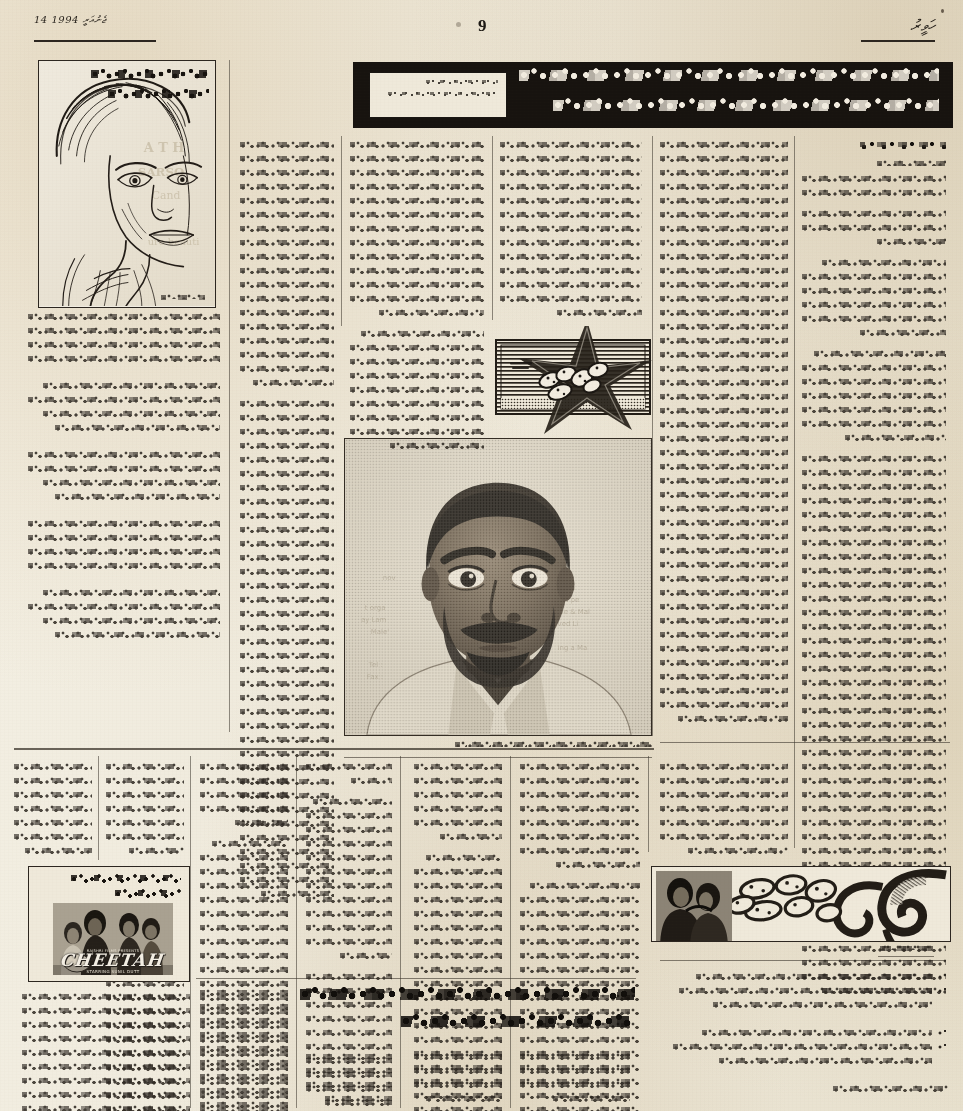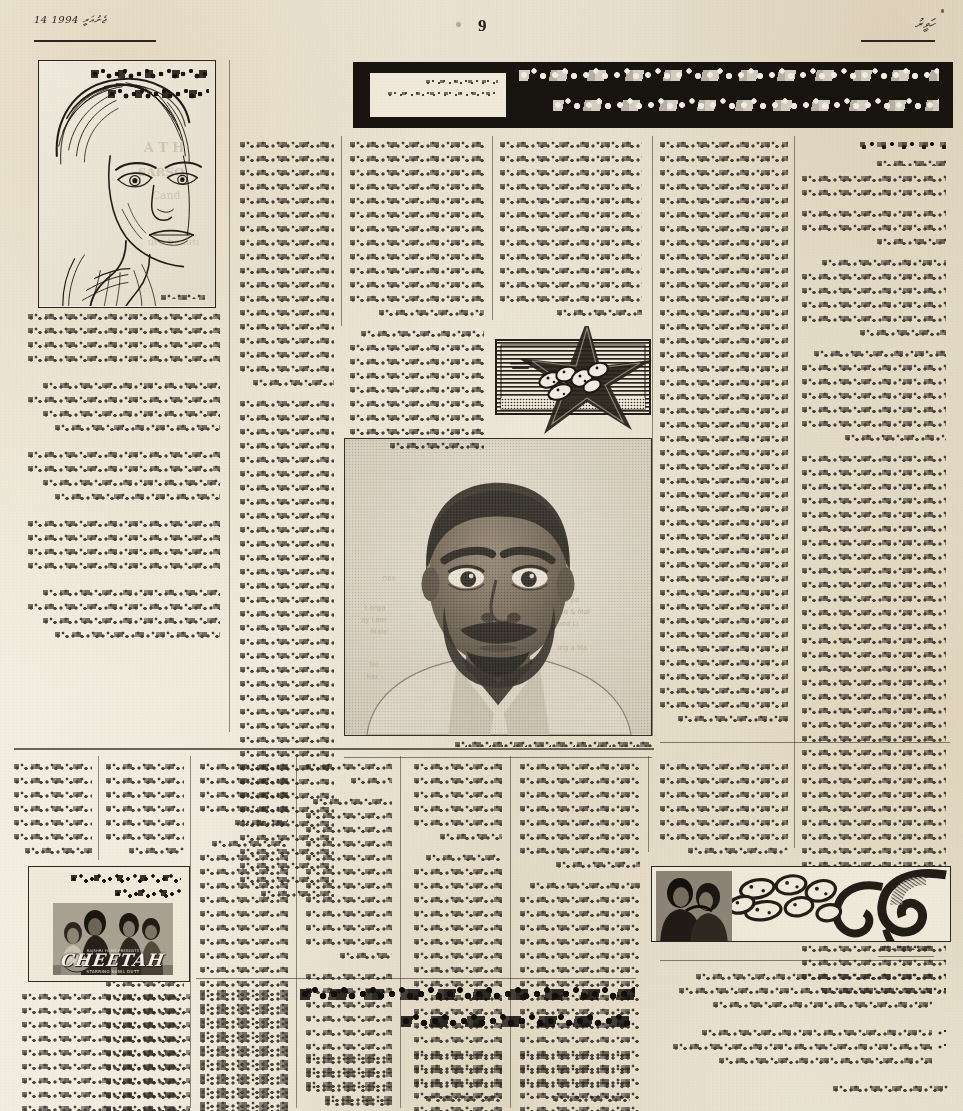--- a/index.html
+++ b/index.html
@@ -64,21 +64,21 @@
   .vrule { position:absolute; width:1px; background:#3b342b; opacity:.55; }
   .hrule { position:absolute; height:1px; background:#3b342b; opacity:.6; }
   .hrule.thick { height:2px; opacity:.75; }
 
   
   .masthead-date, .masthead-name {
     position:absolute; color:#241f19; font-size:10px; letter-spacing:.5px;
     font-family:"DejaVu Serif", serif; font-style:italic; white-space:nowrap;
   }
   .masthead-date { left:34px; top:14px; }
-  .masthead-name { right:28px; top:16px; font-size:13px; }
+  .masthead-name { right:28px; top:16px; font-size:16px; }
   .ul-line { position:absolute; height:2px; background:#2c2620; }
   .pageno {
     position:absolute; left:478px; top:16px; font-size:17px; font-weight:bold;
     color:#1c1814; font-family:"Liberation Serif", serif;
   }
   .speck { position:absolute; width:3px; height:4px; background:#4a3f31; border-radius:50%; opacity:.8; }
 
   
   .banner {
     position:absolute; left:353px; top:62px; width:600px; height:66px;

